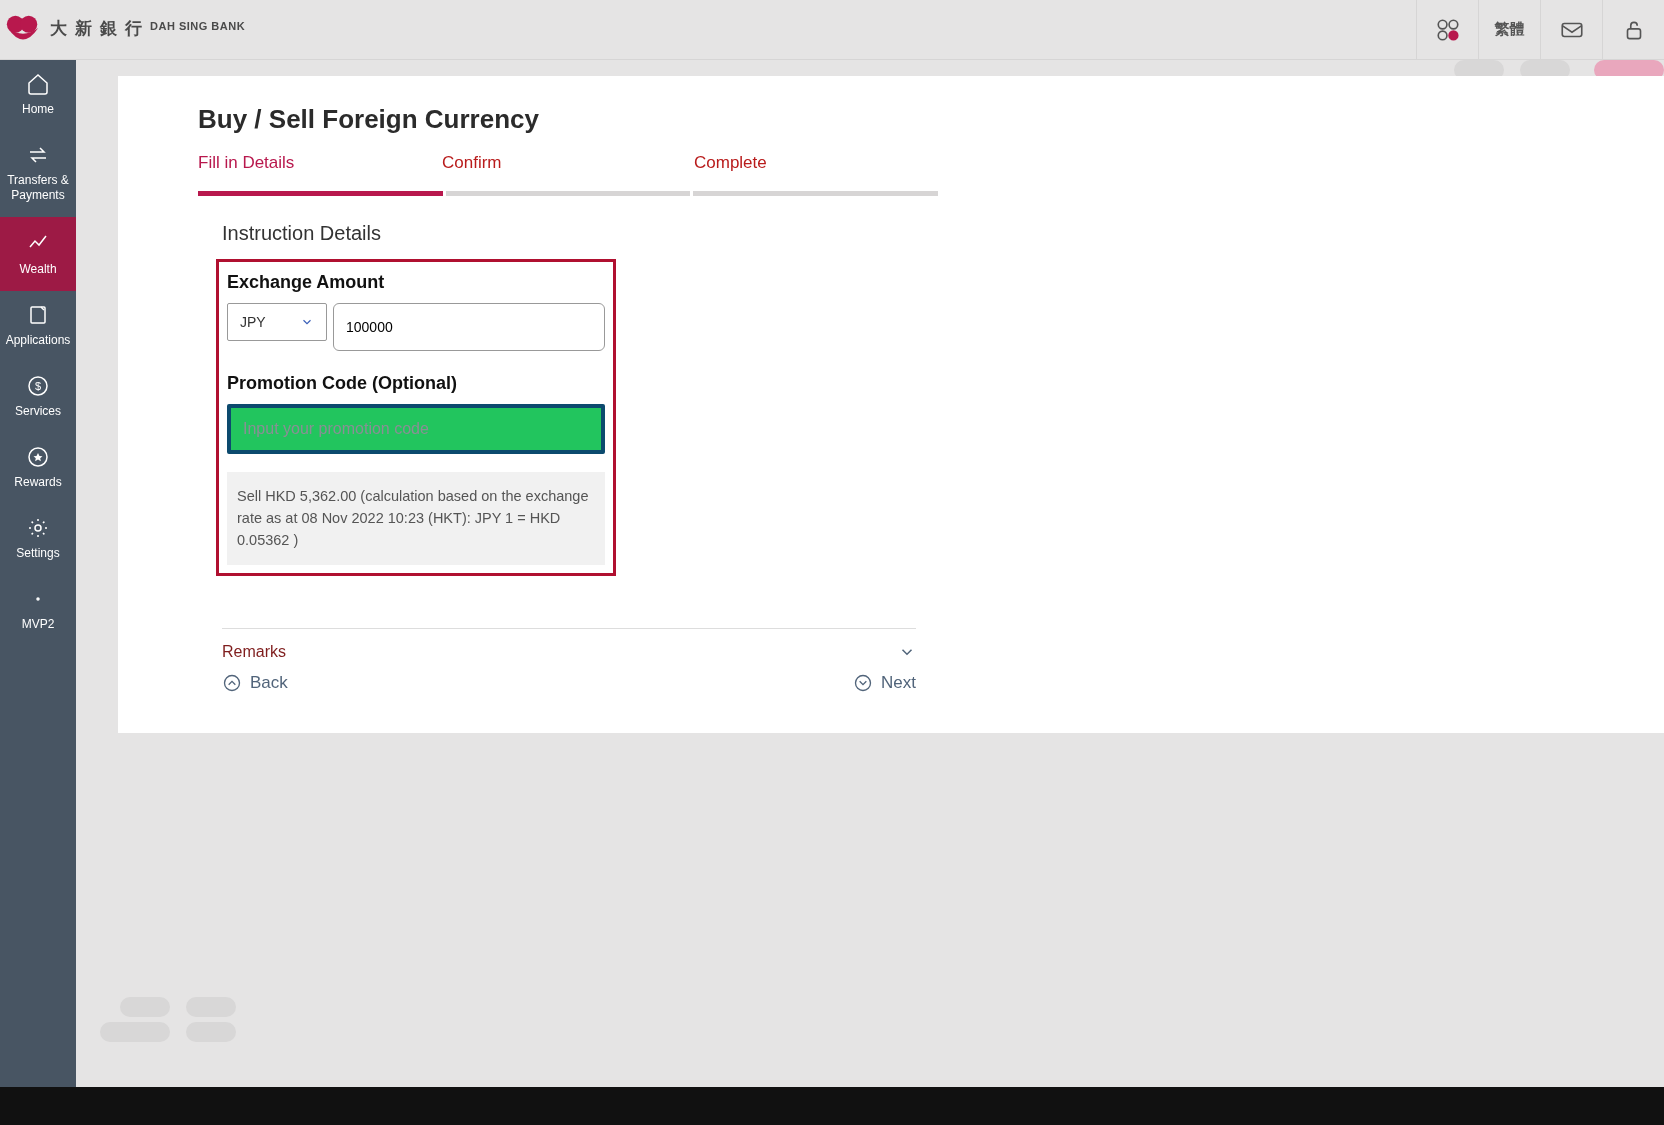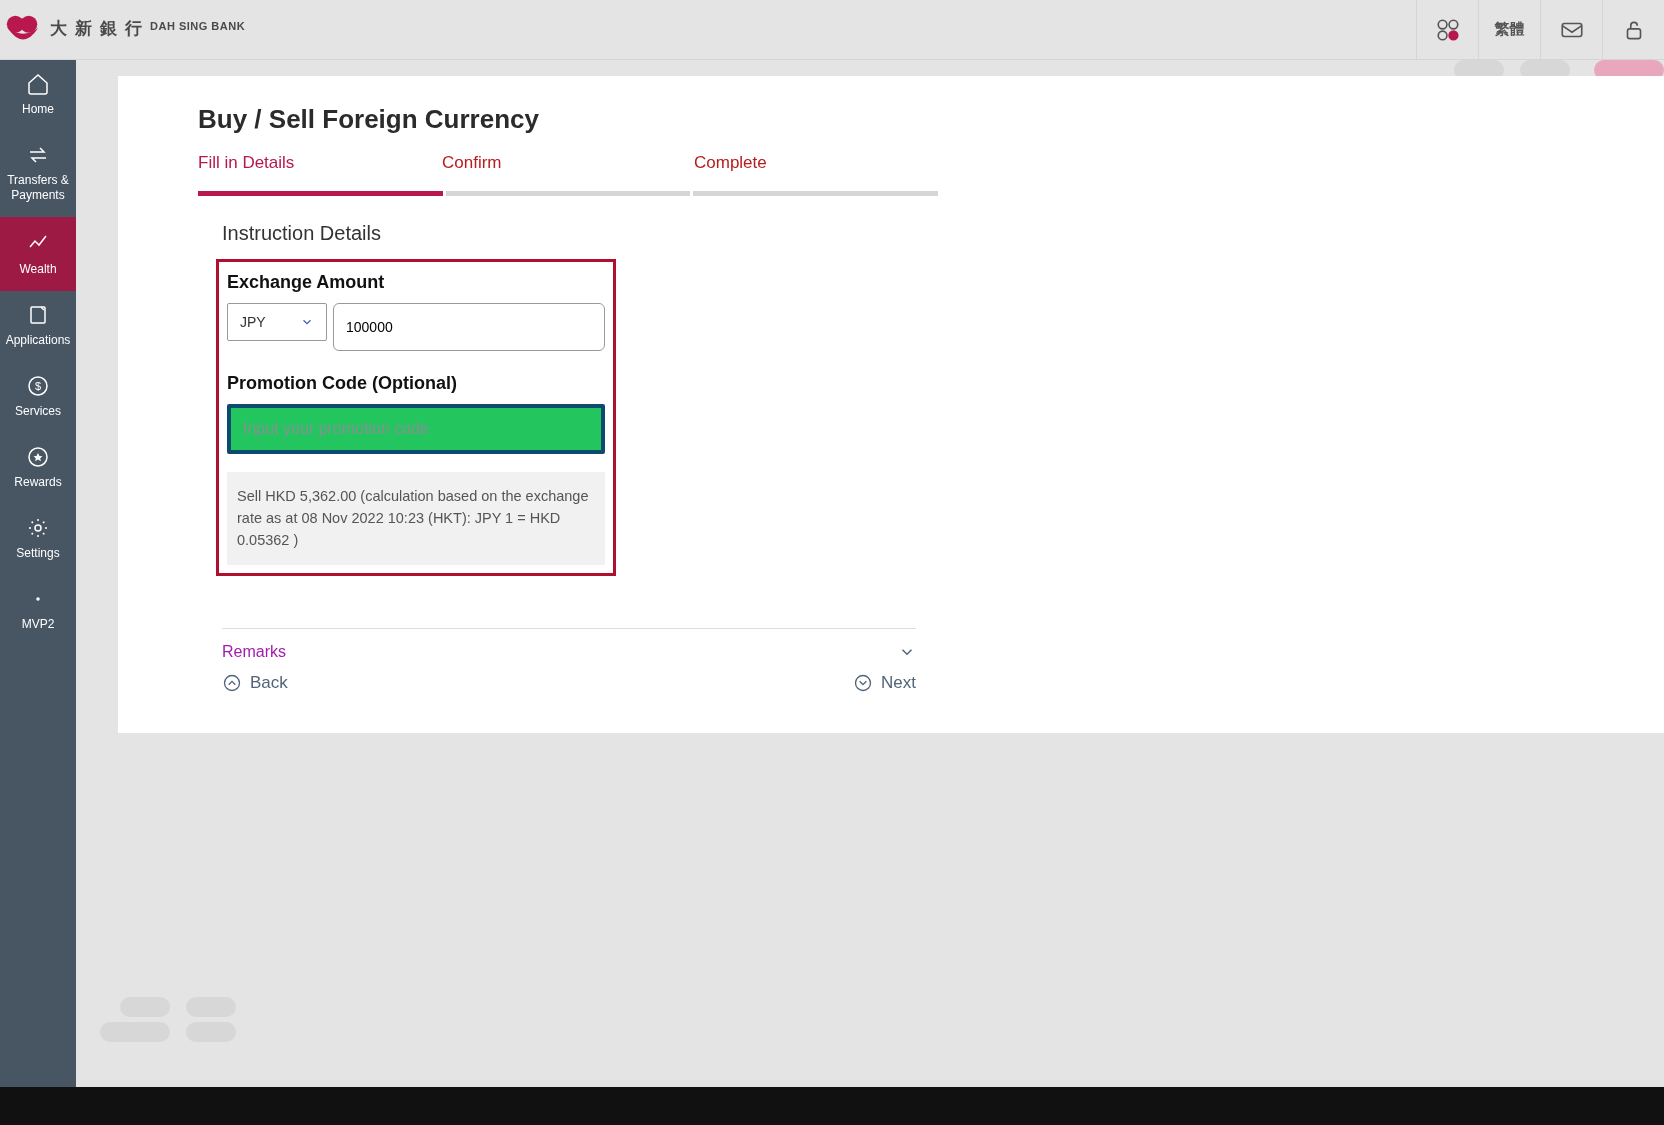--- a/index.html
+++ b/index.html
@@ -86,21 +86,21 @@
   }
   .promo-input::placeholder { color:#8a8f95; }
   .rate-box {
     margin-top:18px; background:#f1f1f1; padding:14px 10px;
     font-size:14.5px; color:#555; line-height:1.5;
   }
 
   .divider { width:694px; height:1px; background:#ddd; margin:52px 0 14px 24px; }
   .remarks-row {
     width:694px; margin-left:24px; display:flex; justify-content:space-between;
-    align-items:center; font-size:16px; color:#a21caf; cursor:pointer;
+    align-items:center; font-size:16px; color:#7f1d1d; cursor:pointer;
   }
   .footer-nav {
     width:694px; margin-left:24px; margin-top:12px;
     display:flex; justify-content:space-between; align-items:center;
     color:#51647a; font-size:17px;
   }
   .nav-btn { display:flex; align-items:center; gap:8px; cursor:pointer; }
   .nav-btn svg { width:20px; height:20px; stroke:#51647a; fill:none; }
 
   

